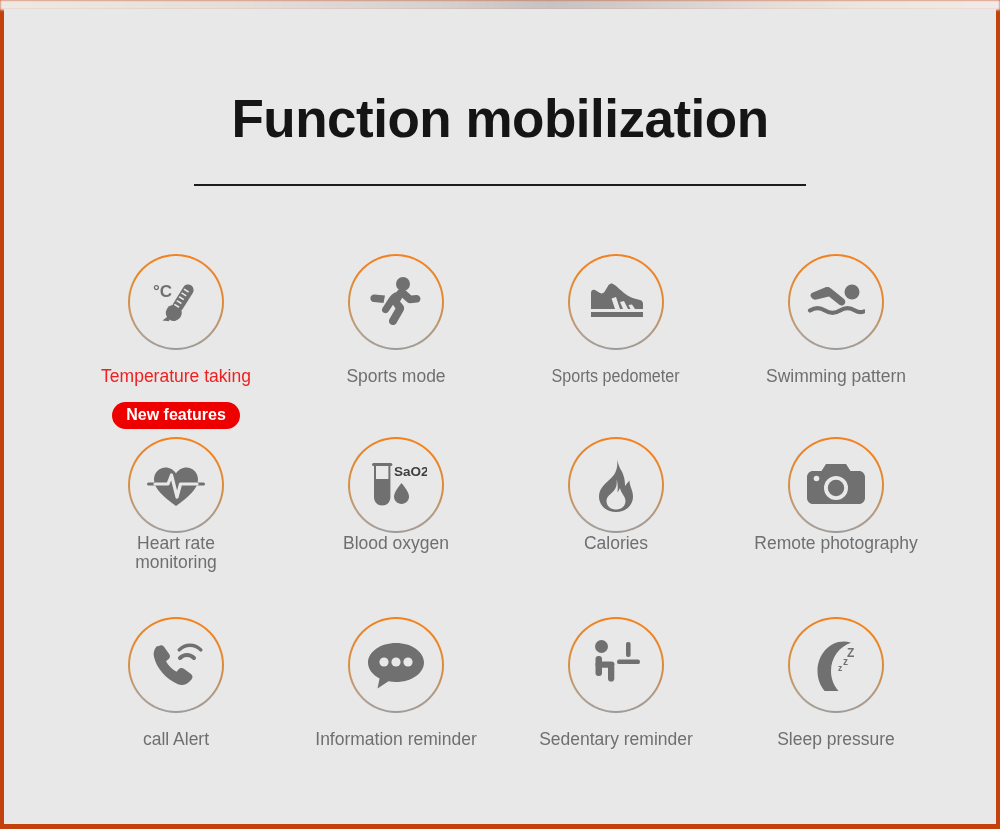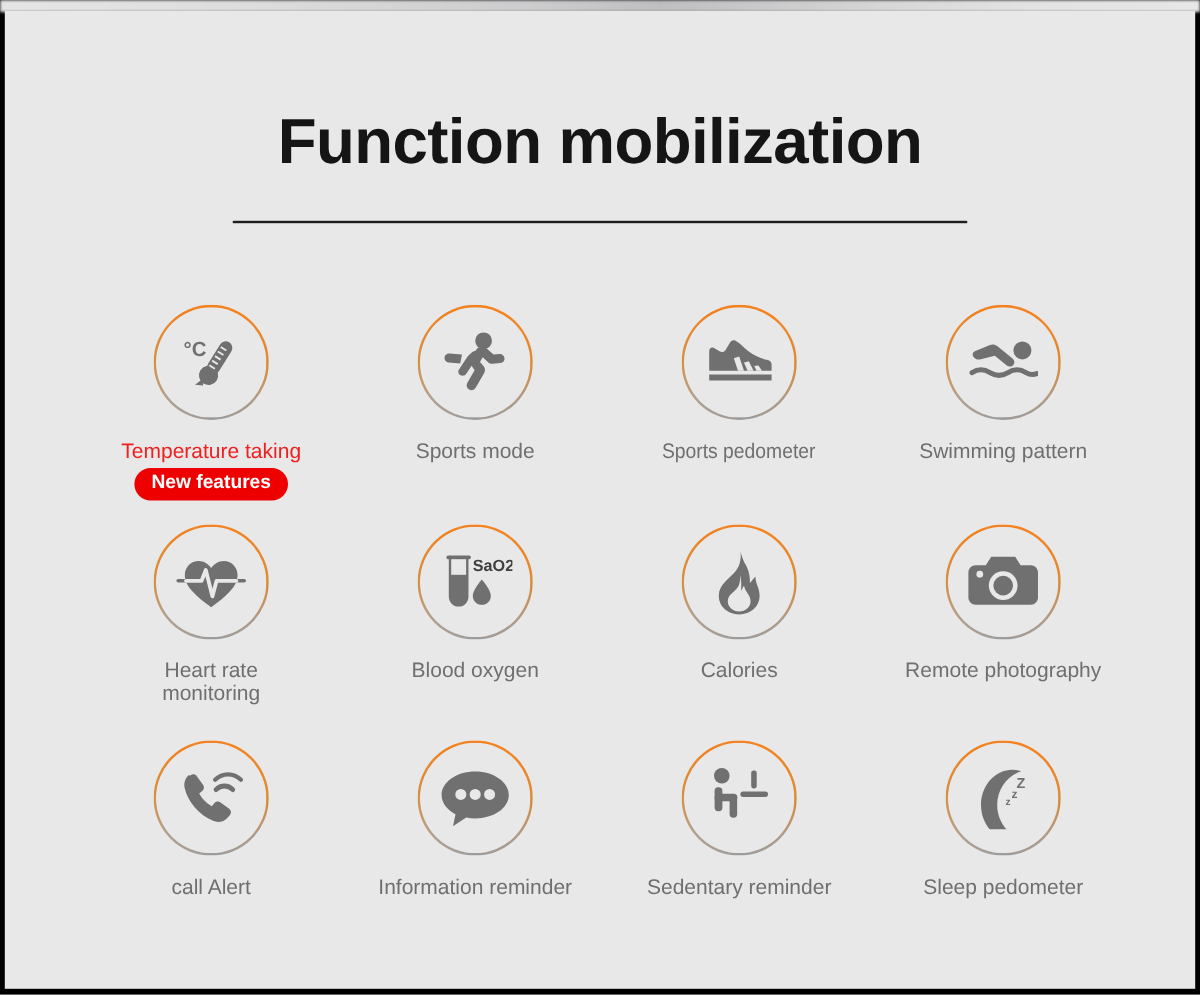--- a/index.html
+++ b/index.html
@@ -11,21 +11,21 @@
     width: 1000px;
     height: 829px;
     background: #ffffff;
     font-family: "Liberation Sans", sans-serif;
     overflow: hidden;
   }
   #page {
     position: relative;
     width: 1000px;
     height: 829px;
-    background: #000000;
+    background: #c2410c;
     box-sizing: border-box;
   }
   
   .top-strip {
     position: absolute;
     left: 0; top: 0;
     width: 1000px;
     height: 10px;
     background:
       linear-gradient(90deg,
@@ -125,33 +125,33 @@
     white-space: pre-line;
     font-family: "Liberation Sans", sans-serif;
   }
   .label.red {
     color: #ef2020;
   }
   .label.condensed {
     transform: scaleX(.92);
   }
   .badge {
-    margin-top: 4px;
+    margin-top: 16px;
     background: #ee0000;
     color: #ffffff;
     font-size: 16px;
     font-weight: bold;
     border-radius: 14px;
     padding: 5px 14px 6px 14px;
     line-height: 1;
     display: inline-block;
     white-space: nowrap;
   }
   
-  .row-2 .label { margin-top: 16px; }
+  .row-2 .label { margin-top: 1px; }
   .row-3 .label { }
 </style>
 </head>
 <body>
 
 <div id="page">
 
   <div class="top-strip"></div>
 
   <div class="canvas">
@@ -405,21 +405,21 @@
                   <path d="M32 2 C20.5 2 11 12.5 11 25.5 C11 38.5 20.5 49 32 49
                            C34 49 36 48.7 37.8 48.1 C28.5 45 21.8 36.2 21.8 25.5
                            C21.8 14.8 28.5 6 37.8 2.9 C36 2.3 34 2 32 2 Z" transform="translate(8 0) scale(1.25) translate(-9 0)"></path>
                   <text x="40" y="18" font-family="'Liberation Sans',sans-serif" font-size="12" font-weight="bold" fill="#707070">Z</text>
                   <text x="36" y="26" font-family="'Liberation Sans',sans-serif" font-size="10" font-weight="bold" fill="#707070">z</text>
                   <text x="31" y="32" font-family="'Liberation Sans',sans-serif" font-size="8.5" font-weight="bold" fill="#707070">z</text>
                 </g>
               </svg>
             </span>
           </div>
-          <div class="label">Sleep pedometer</div>
+          <div class="label">Sleep pressure</div>
         </div>
 
 
       </div>
 
     </div>
   </div>
 </div>
 
 </body></html>

